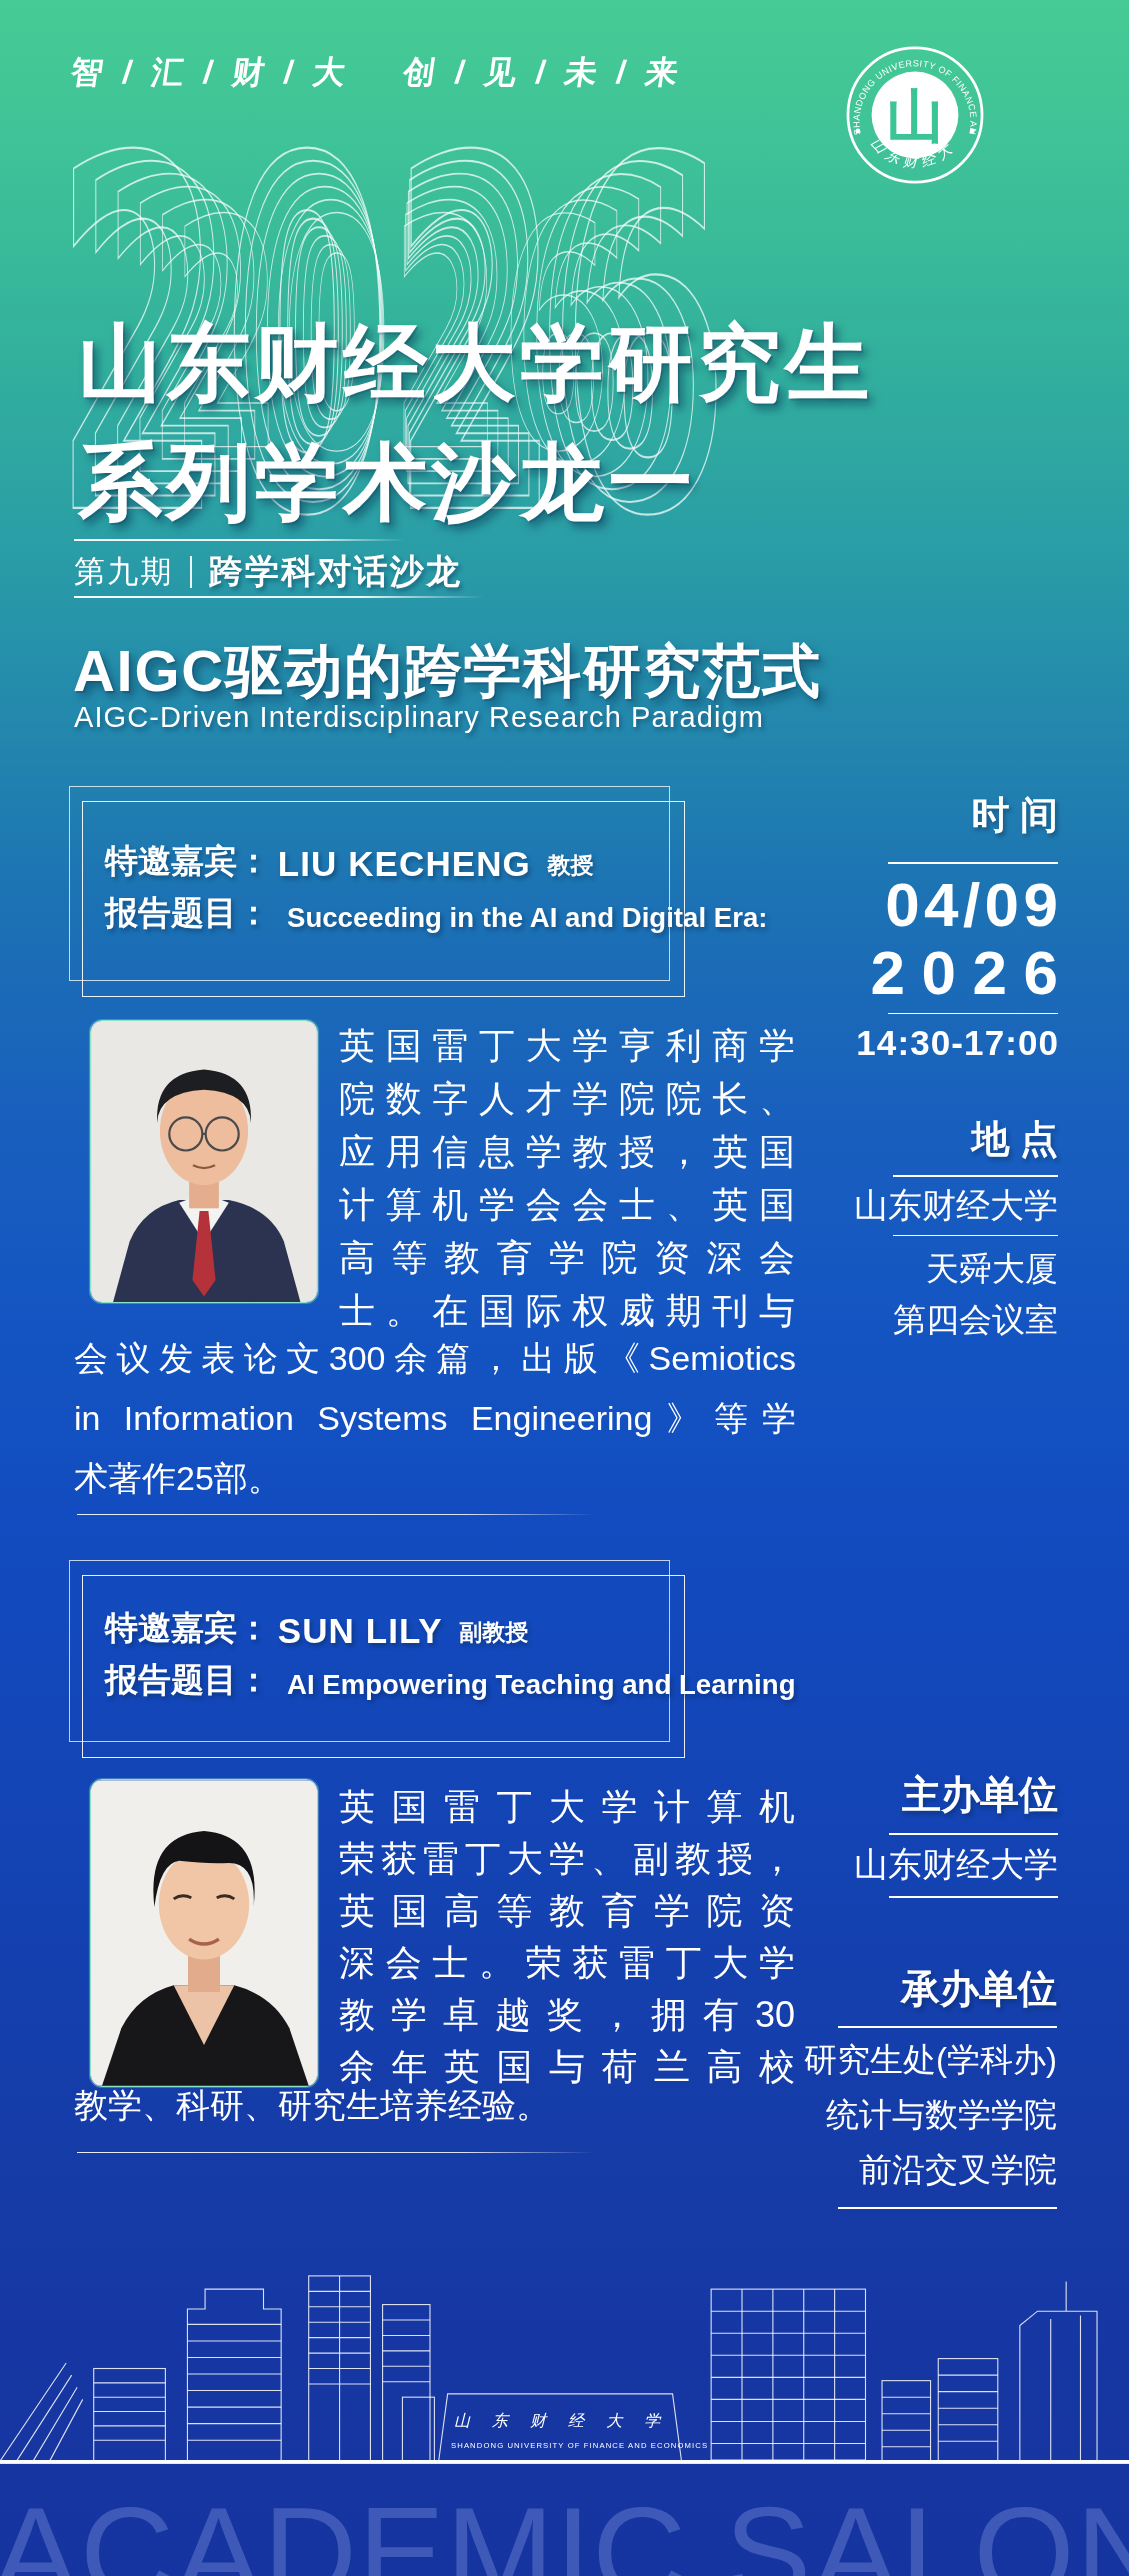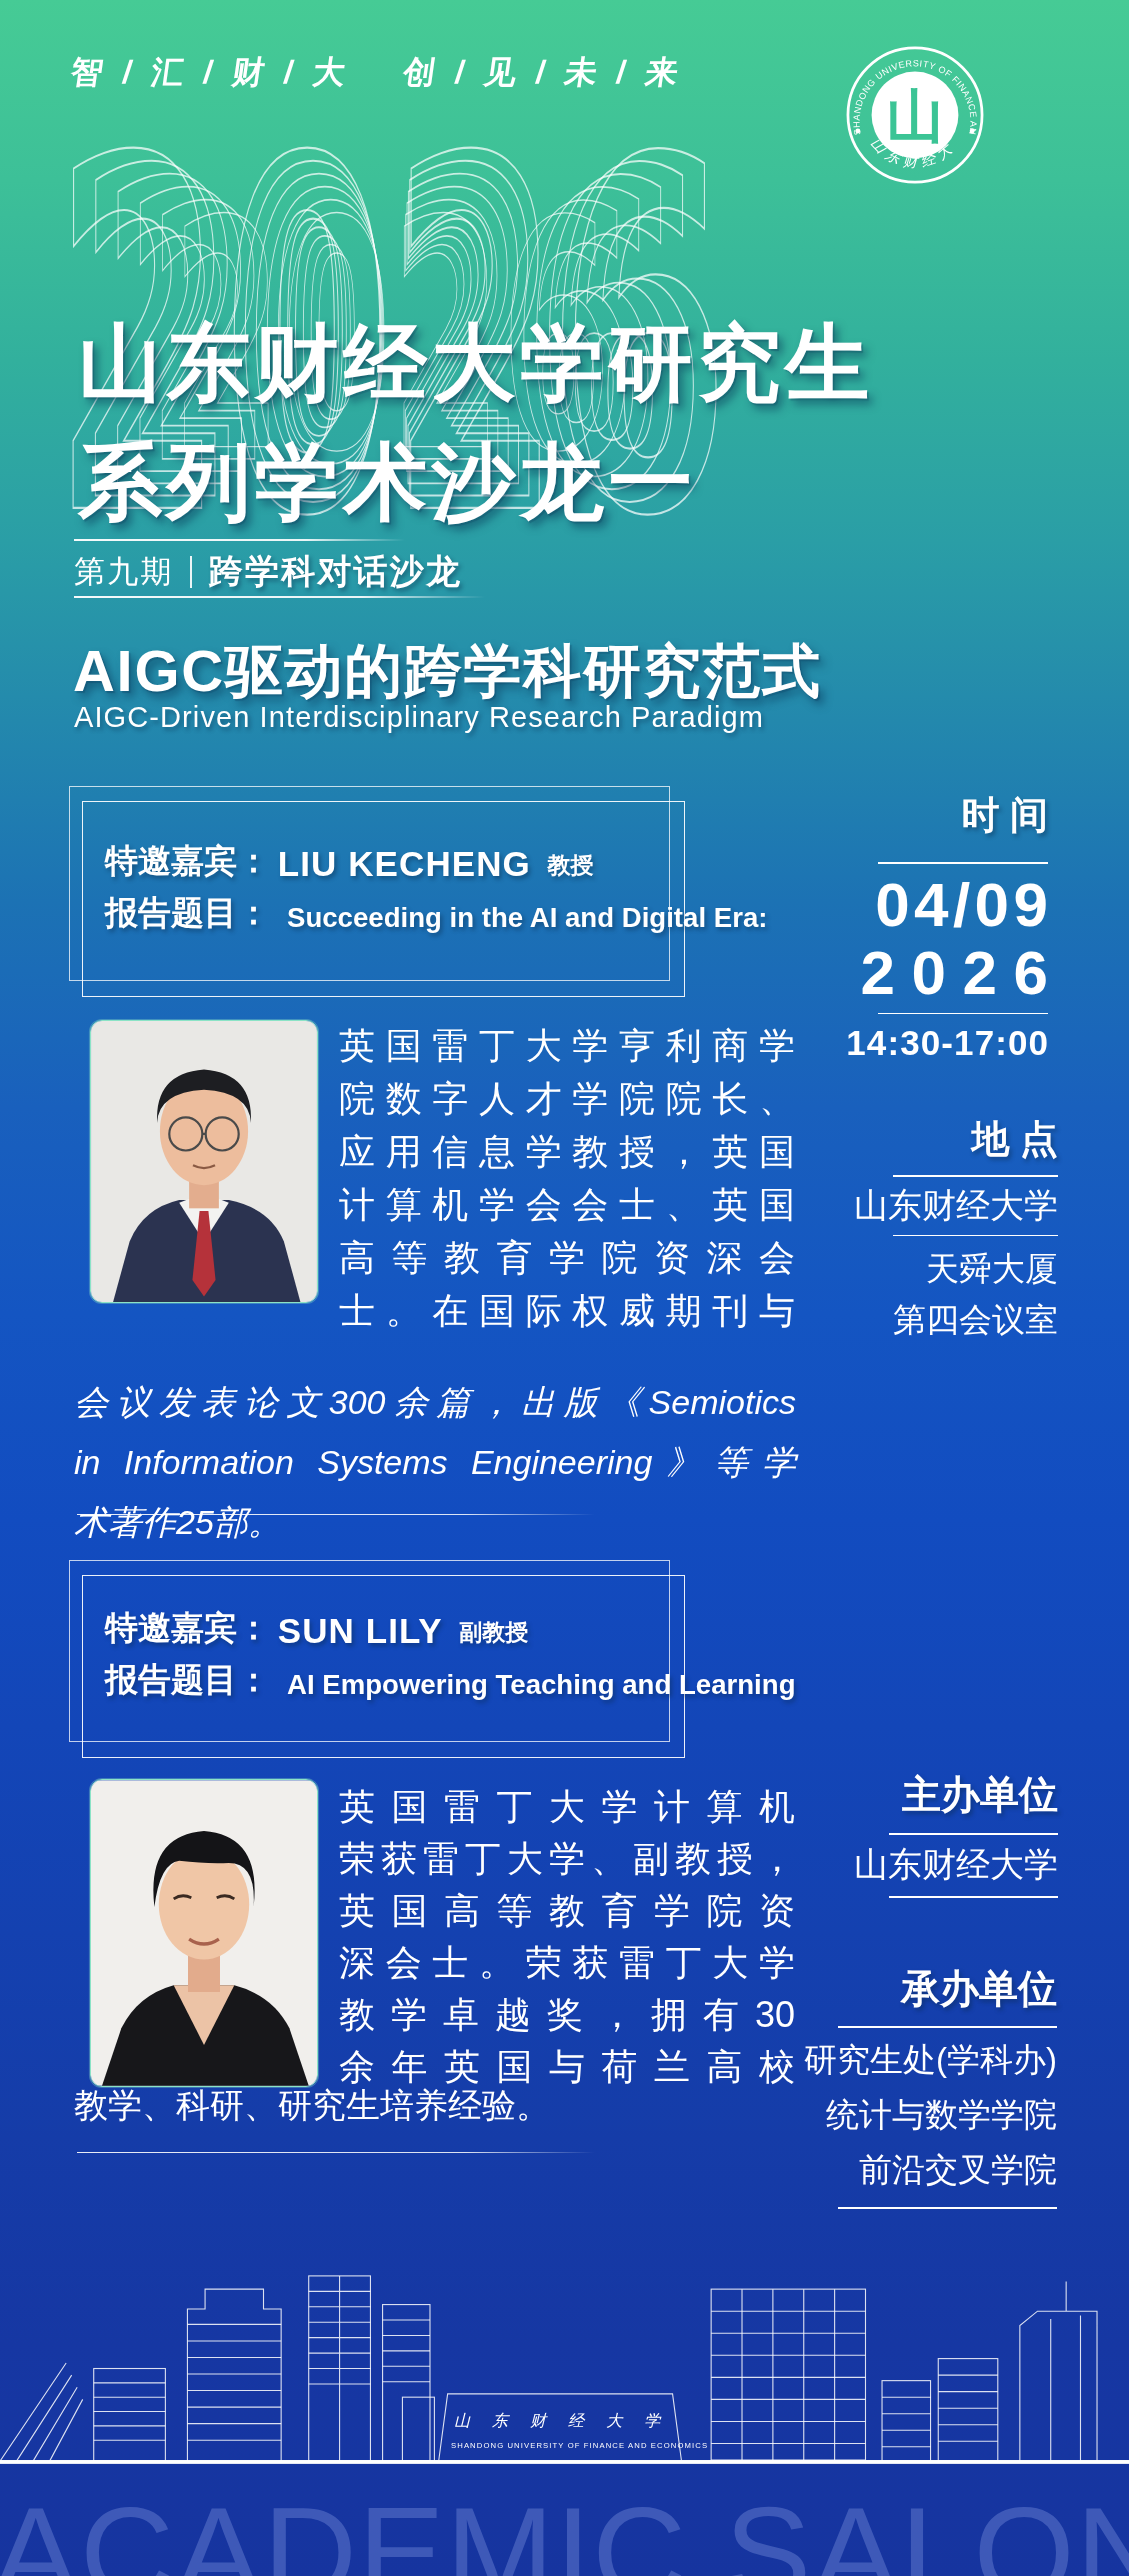--- a/index.html
+++ b/index.html
@@ -100,21 +100,21 @@
   <div class="abs session-row">
     <span class="session-issue">第九期</span>
     <span class="session-bar"></span>
     <span class="session-name shadow-sm">跨学科对话沙龙</span>
   </div>
   <div class="abs thin-line" style="top:596px;left:74px;width:411px;"></div>
 
   <div class="abs topic-cn shadow-big">AIGC驱动的跨学科研究范式</div>
   <div class="abs topic-en shadow-sm">AIGC-Driven Interdisciplinary Research Paradigm</div>
 
-  <div class="abs rcol" style="top:790px;right:81px;">
+  <div class="abs rcol" style="top:790px;right:71px;">
     <div class="r-head shadow-sm">时 间</div>
     <div class="r-line" style="width:170px;margin-top:21px;"></div>
     <div style="font-size:62px;font-weight:bold;letter-spacing:4.4px;margin:7.7px -4.4px 0 0;line-height:1.1;">04/09</div>
     <div style="font-size:62px;font-weight:bold;letter-spacing:16.5px;margin:2.2px -16.5px 0 0;line-height:1;">2026</div>
     <div class="r-line" style="width:170px;margin-top:8.8px;"></div>
     <div style="font-size:35px;font-weight:bold;letter-spacing:1.1px;margin:8.8px -1.1px 0 0;">14:30-17:00</div>
   </div>
 
   <div class="abs rcol" style="top:1114px;right:71px;">
     <div class="r-head shadow-sm">地 点</div>
@@ -154,21 +154,21 @@
   </div>
 
   <div class="abs bio-block" style="left:339px;top:1019px;width:456px;">
       <div class="line">英国雷丁大学亨利商学</div>
       <div class="line">院数字人才学院院长、</div>
       <div class="line">应用信息学教授，英国</div>
       <div class="line">计算机学会会士、英国</div>
       <div class="line">高等教育学院资深会</div>
       <div class="line">士。在国际权威期刊与</div>
     </div>
-  <div class="abs bio-full" style="left:74px;top:1372px;width:722px;font-style:italic;">
+  <div class="abs bio-full" style="left:74px;top:1328px;width:722px;">
       <div class="line">会议发表论文300余篇，出版《Semiotics</div>
       <div class="line">in Information Systems Engineering》等学</div>
       <div class="line">术著作25部。</div>
     </div>
 
   <div class="divider" style="left:77px;top:1514px;width:518px;"></div>
 
   <div class="frame" style="left:69px;top:1560px;width:599px;height:180px;border-color:rgba(255,255,255,.75);"></div>
   <div class="frame" style="left:82px;top:1575px;width:601px;height:181px;"></div>
   <div class="abs g-row shadow-sm" style="left:105px;top:1606px;">

